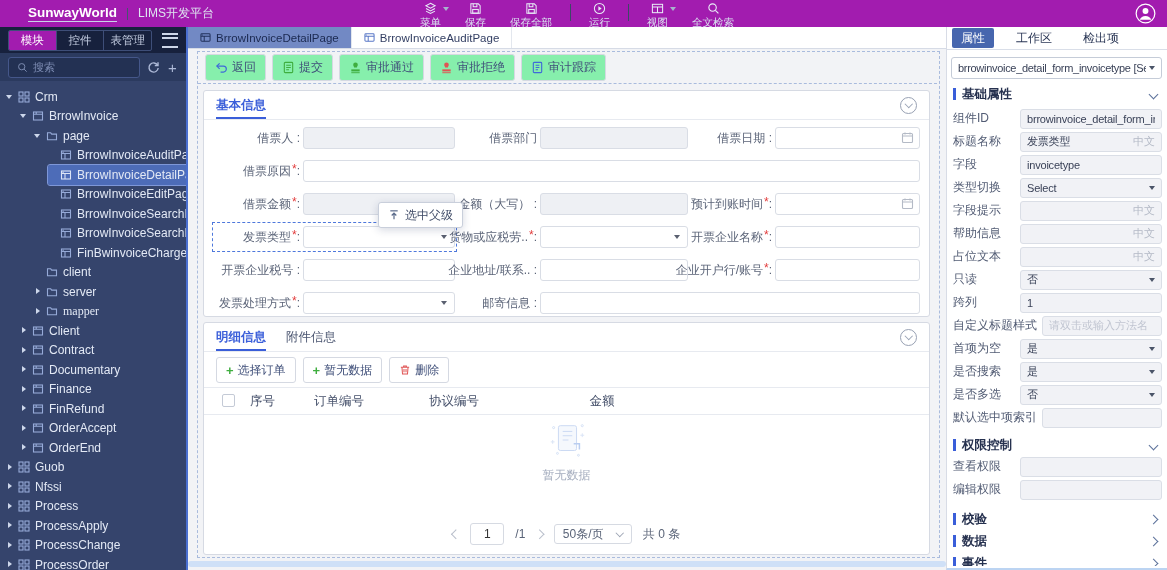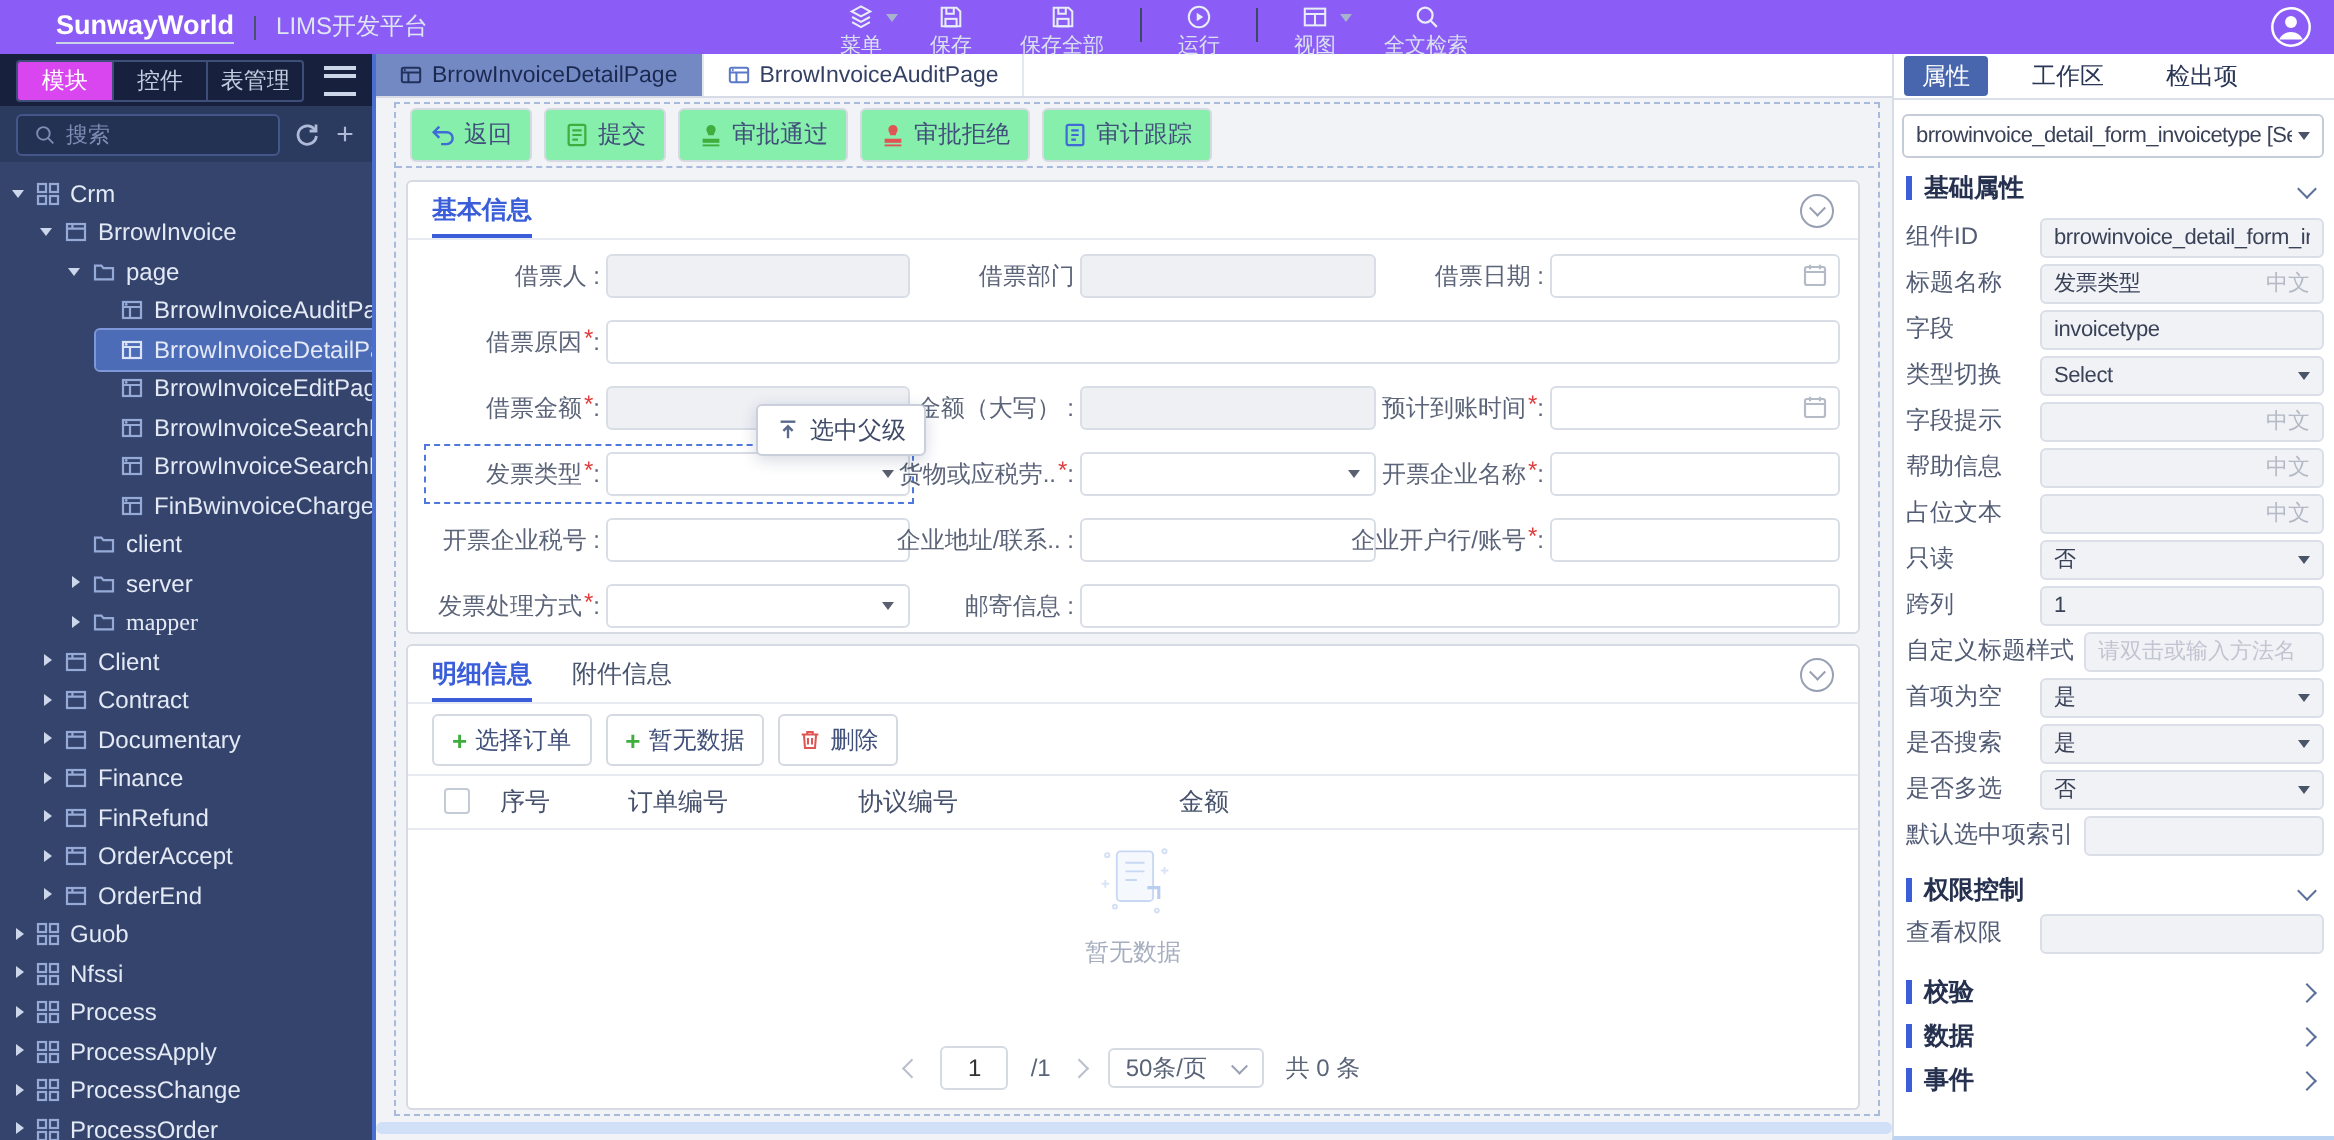--- a/index.html
+++ b/index.html
@@ -5,41 +5,41 @@
   html,body{margin:0;padding:0}
   body{width:1167px;height:570px;position:relative;overflow:hidden;background:#fff;
        font-family:"Liberation Sans",sans-serif;-webkit-font-smoothing:antialiased}
   .ico svg{width:100%;height:100%;display:block}
   .chev{display:inline-block;width:6px;height:6px;border-right:1.5px solid currentColor;border-bottom:1.5px solid currentColor}
   .chev.down{transform:rotate(45deg)}
   .chev.right{transform:rotate(-45deg)}
   .chev.left{transform:rotate(135deg)}
 
   
-  .hdr{position:absolute;left:0;top:0;width:1167px;height:27px;background:#8b5cf6;z-index:9}
+  .hdr{position:absolute;left:0;top:0;width:1167px;height:27px;background:#a21caf;z-index:9}
   .hdr-left{position:absolute;left:28px;top:0;height:27px;display:flex;align-items:center}
   .logo{color:#fff;font-size:13.5px;font-weight:bold;border-bottom:1px solid #c9d3e8;padding-bottom:1px;cursor:pointer}
   .hdr-div{width:1px;height:12px;background:#46536f;margin:0 10px}
   .product{color:#dfe5f1;font-size:12px;white-space:nowrap}
   .hdr-actions{position:absolute;left:408px;top:2px;display:flex;align-items:flex-start}
   .h-act{display:flex;flex-direction:column;align-items:center;margin:0 12px;cursor:pointer;position:relative}
   .h-act .ico{width:13px;height:13px;color:#e8edf7}
   .h-lbl{font-size:10.5px;color:#d9e0ef;margin-top:1px;white-space:nowrap}
   .h-caret{position:absolute;right:-8px;top:5px;width:0;height:0;border-left:3px solid transparent;border-right:3px solid transparent;border-top:4px solid #a7b3cd}
   .h-sep{width:1px;height:17px;background:#3c4866;margin:2px 6px 0}
   .hdr-right{position:absolute;right:11px;top:3px}
   .avatar{width:21px;height:21px;color:#fff;display:block;cursor:pointer}
 
   
   .sidebar{position:absolute;left:0;top:27px;width:186px;bottom:0;background:#35446c;border-right:2px solid #4a6fd0}
   .sb-tabs{height:26px;background:#17213d;display:flex;align-items:center;padding:0 8px}
   .sb-tabgroup{display:flex;border:1px solid #3e4e78;border-radius:2px;overflow:hidden;height:19px;width:142px}
   .sb-tab{flex:1;display:flex;align-items:center;justify-content:center;font-size:11.5px;color:#c3cce0;cursor:pointer;border-right:1px solid #3e4e78;white-space:nowrap;padding:0 4px}
   .sb-tab:last-child{border-right:none}
-  .sb-tab.active{background:#d946ef;color:#fff}
+  .sb-tab.active{background:#a21caf;color:#fff}
   .hamburger{margin-left:auto;width:16px;height:11px;border-top:2px solid #cdd6e8;border-bottom:2px solid #cdd6e8;position:relative;cursor:pointer}
   .hamburger::after{content:"";position:absolute;left:0;right:0;top:2.5px;height:2px;background:#cdd6e8}
   .sb-search{height:28px;background:#2b3a5f;display:flex;align-items:center;padding:0 8px;gap:7px}
   .search-box{flex:1;height:19px;background:#233153;border:1px solid #45578a;border-radius:3px;display:flex;align-items:center;padding:0 8px;gap:5px;cursor:text}
   .search-box .ico{width:11px;height:11px;color:#7e8db4}
   .ph{font-size:11px;color:#7e8db4}
   .sb-ricon{width:13px;height:13px;color:#aebad8;cursor:pointer}
   .add-icon{color:#aebad8;font-size:15px;line-height:13px;cursor:pointer;width:11px;text-align:center}
   .add-icon::before{content:"+"}
   .tree{position:absolute;top:58px;left:0;right:0;bottom:0;overflow:hidden;padding-top:2px}
@@ -887,20 +887,26 @@
         <span class="ibar"></span>
         <span class="ititle">权限控制</span>
         <span class="chev down"></span>
       </div>
       <div class="prow">
         <span class="plabel">查看权限</span>
         <div class="pinput">
           <span class="pval"></span>
         </div>
       </div>
+      <div class="prow">
+        <span class="plabel">编辑权限</span>
+        <div class="pinput">
+          <span class="pval"></span>
+        </div>
+      </div>
       <div class="isec collapsed">
         <span class="ibar"></span>
         <span class="ititle">校验</span>
         <span class="chev right"></span>
       </div>
       <div class="isec collapsed">
         <span class="ibar"></span>
         <span class="ititle">数据</span>
         <span class="chev right"></span>
       </div>

